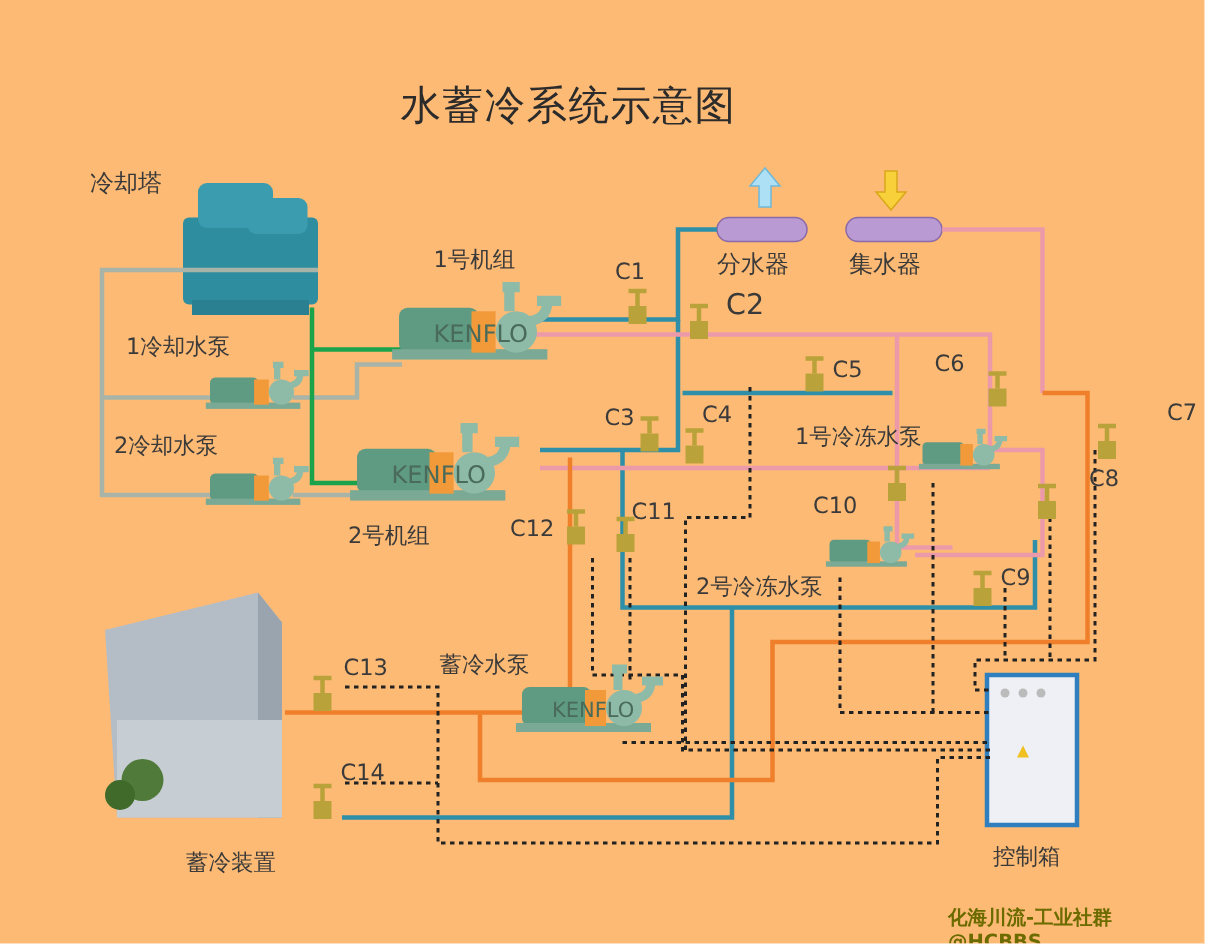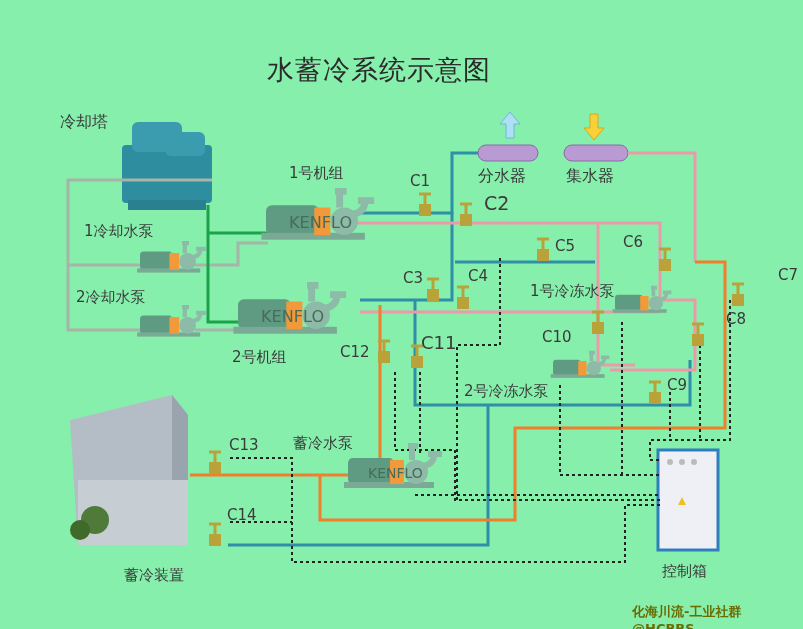--- a/index.html
+++ b/index.html
@@ -1,16 +1,16 @@
 <!DOCTYPE html>
 <html><head>
 <meta charset="utf-8">
 <style>
   html, body { margin: 0; padding: 0; background: #ffffff; }
-  #canvas { position: relative; width: 803px; height: 629px; overflow: hidden; background: #86efac; font-family: "DejaVu Sans", sans-serif; }
+  #canvas { position: relative; width: 803px; height: 629px; overflow: hidden; background: #fdba74; font-family: "DejaVu Sans", sans-serif; }
   .lbl { position: absolute; color: #3a3a3a; font-size: 15px; white-space: nowrap; }
   .title { position: absolute; left: 267px; top: 52px; font-size: 27px; color: #2b2b2b; letter-spacing: 1px; }
   .watermark { position: absolute; left: 632px; top: 603px; font-size: 13px; color: #6b6b00; font-weight: bold; }
   svg { position: absolute; left: 0; top: 0; }
 </style>
 </head>
 <body>
 
 <div id="canvas">
   <div class="title">水蓄冷系统示意图</div>
@@ -226,20 +226,20 @@
       <div class="lbl" style="left: 410px; top: 172px; font-size: 15px;">C1</div>
       <div class="lbl" style="left: 484px; top: 192px; font-size: 19px;">C2</div>
       <div class="lbl" style="left: 403px; top: 269px; font-size: 15px;">C3</div>
       <div class="lbl" style="left: 468px; top: 267px; font-size: 15px;">C4</div>
       <div class="lbl" style="left: 555px; top: 237px; font-size: 15px;">C5</div>
       <div class="lbl" style="left: 623px; top: 233px; font-size: 15px;">C6</div>
       <div class="lbl" style="left: 742px; top: 266px; font-size: 15px; margin-left: 36px;">C7</div>
       <div class="lbl" style="left: 702px; top: 310px; font-size: 15px; margin-left: 24px;">C8</div>
       <div class="lbl" style="left: 667px; top: 376px; font-size: 15px;">C9</div>
       <div class="lbl" style="left: 542px; top: 328px; font-size: 15px;">C10</div>
-      <div class="lbl" style="left: 421px; top: 332px; font-size: 18px;">C11</div>
+      <div class="lbl" style="left: 421px; top: 332px; font-size: 15px;">C11</div>
       <div class="lbl" style="left: 340px; top: 343px; font-size: 15px;">C12</div>
       <div class="lbl" style="left: 229px; top: 436px; font-size: 15px;">C13</div>
       <div class="lbl" style="left: 227px; top: 506px; font-size: 15px;">C14</div>
     </div>
 
   <div class="watermark">化海川流-工业社群@HCBBS</div>
 </div>
 
 </body></html>

